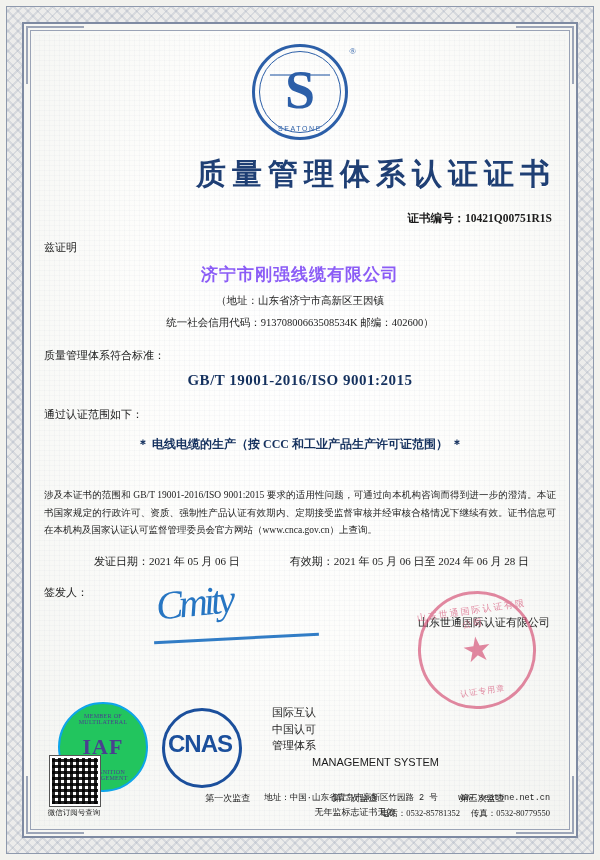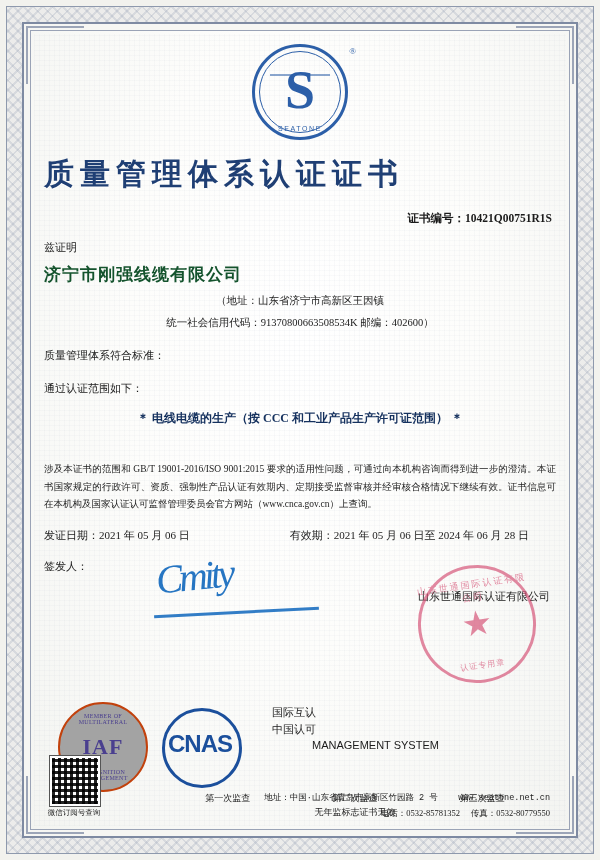--- a/index.html
+++ b/index.html
@@ -123,21 +123,21 @@
     position: absolute;
     left: 18px; right: 18px; top: 30px;
     height: 2px;
     background: #2c5fa8;
     opacity: .55;
   }
 
   
   .cert-title {
     margin-top: 14px;
-    text-align: left;
+    text-align: right;
     font-family: Liberation Mono, monospace;
     font-size: 30px;
     font-weight: bold;
     letter-spacing: 6px;
     color: #1f3f74;
     text-shadow: 0 1px 0 rgba(255,255,255,.9);
   }
 
   .cert-no {
     margin-top: 16px;
@@ -149,24 +149,24 @@
   }
 
   .label-small {
     margin-top: 14px;
     font-size: 11px;
     color: #1b1b1b;
   }
 
   .company {
     margin-top: 8px;
-    text-align: left;
+    text-align: center;
     font-size: 17px;
     font-weight: bold;
-    color: #14532d;
+    color: #8b5cf6;
     letter-spacing: 1px;
   }
 
   .addr, .credit {
     margin-top: 8px;
     text-align: center;
     font-size: 10.5px;
     color: #1b1b1b;
   }
 
@@ -201,21 +201,21 @@
     text-align: justify;
     text-indent: 0;
   }
 
   .dates {
     margin-top: 14px;
     display: flex;
     font-size: 11px;
     color: #1b1b1b;
   }
-  .dates .issue { width: 48%; }
+  .dates .issue { width: 48%; text-align: center; }
   .dates .valid { width: 52%; }
 
   .signer-row {
     margin-top: 16px;
     position: relative;
     height: 70px;
     font-size: 11px;
     color: #1b1b1b;
   }
   .signature {
@@ -290,22 +290,22 @@
     position: absolute;
     left: 0; right: 0;
     top: 660px;
     height: 110px;
   }
   .iaf {
     position: absolute;
     left: 14px; top: 2px;
     width: 86px; height: 86px;
     border-radius: 50%;
-    border: 2px solid #c2410c;
-    background: #a3a3a3;
+    border: 2px solid #0ea5e9;
+    background: #22c55e;
   }
   .iaf .iaf-text {
     position: absolute;
     inset: 0;
     display: flex;
     align-items: center;
     justify-content: center;
     font-family: "Liberation Serif", serif;
     font-weight: bold;
     font-size: 22px;
@@ -445,20 +445,21 @@
     </div>
 
     <div class="label-small">兹证明</div>
 
     <div class="company">济宁市刚强线缆有限公司</div>
 
     <div class="addr">（地址：山东省济宁市高新区王因镇</div>
     <div class="credit">统一社会信用代码：91370800663508534K 邮编：402600）</div>
 
     <div class="section-label">质量管理体系符合标准：</div>
+    <div class="standard">GB/T 19001-2016/ISO 9001:2015</div>
 
     <div class="section-label">通过认证范围如下：</div>
     <div class="scope">＊ 电线电缆的生产（按 CCC 和工业产品生产许可证范围） ＊</div>
 
     <div class="fineprint">涉及本证书的范围和 GB/T 19001-2016/ISO 9001:2015 要求的适用性问题，可通过向本机构咨询而得到进一步的澄清。本证书国家规定的行政许可、资质、强制性产品认证有效期内、定期接受监督审核并经审核合格情况下继续有效。证书信息可在本机构及国家认证认可监督管理委员会官方网站（www.cnca.gov.cn）上查询。</div>
 
     <div class="dates">
       <div class="issue">
         <span>发证日期：</span><span>2021 年 05 月 06 日</span>
       </div>
@@ -487,20 +488,21 @@
       </div>
 
       <div class="cnas">
         <div class="cnas-circle"></div>
         <div class="cnas-word">CNAS</div>
       </div>
 
       <div class="cnas-info">
         <div>国际互认</div>
         <div>中国认可</div>
+        <div>管理体系</div>
         <div class="en">MANAGEMENT SYSTEM</div>
       </div>
 
       <div class="surveil">
         <div>第一次监查</div>
         <div>第二次监查</div>
         <div>第三次监查</div>
       </div>
       <div class="surveil-note">无年监标志证书无效</div>
     </div>

